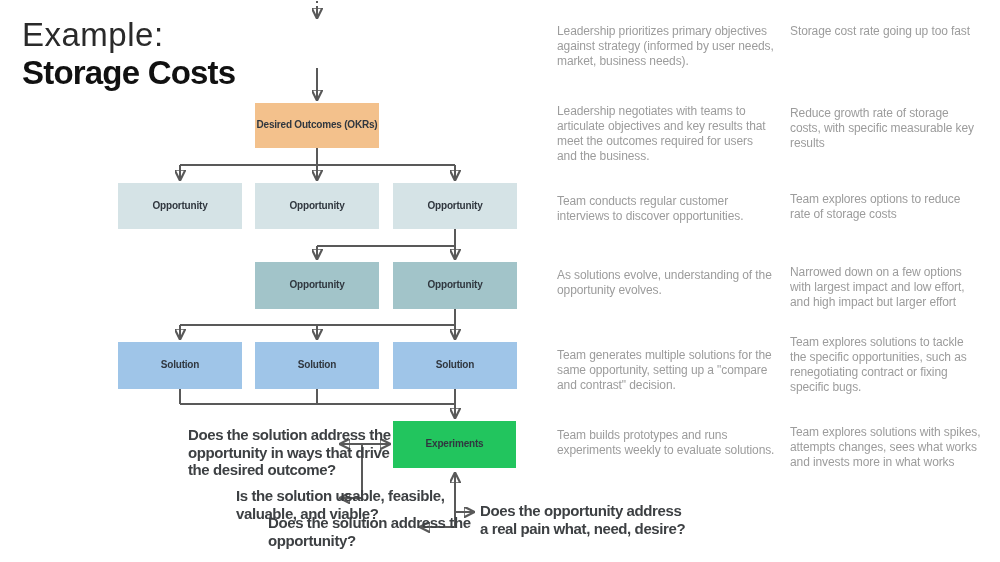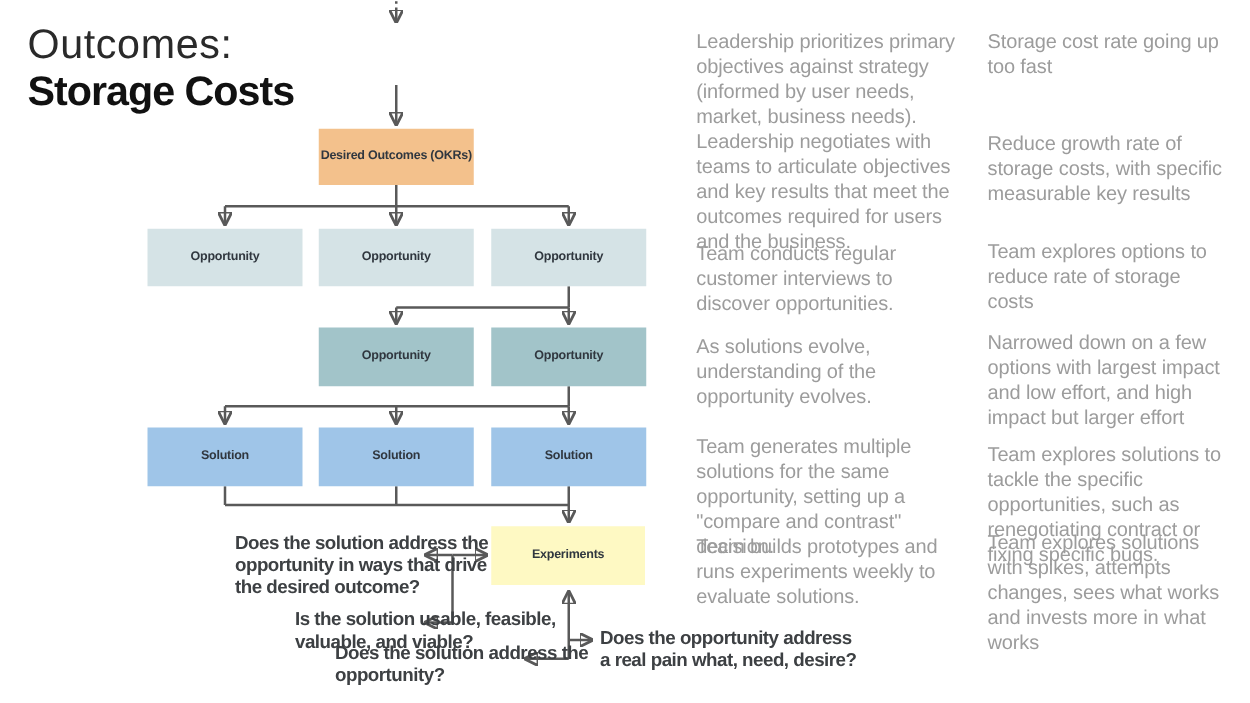--- a/index.html
+++ b/index.html
@@ -42,33 +42,33 @@
     letter-spacing: -0.2px;
     line-height: 1.25;
     color: #30373f;
     padding: 2px;
   }
   .box-leadership   { background: #fce5cd; }
   .box-okr          { background: #f3c18c; white-space: nowrap; }
   .box-opp1         { background: #d5e3e6; }
   .box-opp2         { background: #a2c4c9; }
   .box-solution     { background: #9fc5e8; }
-  .box-experiments  { background: #fef9c3; }
+  .box-experiments  { background: #22c55e; }
   .question {
     position: absolute;
     font-weight: 700;
     font-size: 15px;
     letter-spacing: -0.4px;
     line-height: 1.18;
     color: #3d4043;
     white-space: pre-line;
   }
   .note {
     position: absolute;
-    font-size: 16px;
+    font-size: 12px;
     font-weight: 400;
     letter-spacing: -0.1px;
     line-height: 1.25;
     color: #9c9c9c;
   }
   .col-process { left: 557px; width: 218px; }
   .col-example { left: 790px; width: 192px; }
   svg.connectors {
     position: absolute;
     left: 0; top: 0;
@@ -81,21 +81,21 @@
     fill: none;
   }
   svg.connectors path.dotted { stroke-dasharray: 2 3; }
 </style>
 </head>
 <body>
 
 <div class="canvas">
 
   <div class="title">
-    <div class="t1">Outcomes:</div>
+    <div class="t1">Example:</div>
     <div class="t2">Storage Costs</div>
   </div>
 
   <svg class="connectors" viewBox="0 0 1000 562">
     <defs>
       <marker id="arr" viewBox="0 0 10 10" refX="8.5" refY="5" markerWidth="5.5" markerHeight="5.5" orient="auto">
         <path d="M0,0 L10,5 L0,10 Z" fill="#595959" stroke="none"></path>
       </marker>
     </defs>
 
@@ -181,16 +181,16 @@
   <div class="note col-process" style="top:104px;">Leadership negotiates with teams to articulate objectives and key results that meet the outcomes required for users and the business.</div>
   <div class="note col-process" style="top:194px;">Team conducts regular customer interviews to discover opportunities.</div>
   <div class="note col-process" style="top:268px;">As solutions evolve, understanding of the opportunity evolves.</div>
   <div class="note col-process" style="top:348px;">Team generates multiple solutions for the same opportunity, setting up a "compare and contrast" decision.</div>
   <div class="note col-process" style="top:428px;">Team builds prototypes and runs experiments weekly to evaluate solutions.</div>
 
   <div class="note col-example" style="top:24px;">Storage cost rate going up too fast</div>
   <div class="note col-example" style="top:106px;">Reduce growth rate of storage costs, with specific measurable key results</div>
   <div class="note col-example" style="top:192px;">Team explores options to reduce rate of storage costs</div>
   <div class="note col-example" style="top:265px;">Narrowed down on a few options with largest impact and low effort, and high impact but larger effort</div>
-  <div class="note col-example" style="top:355px;">Team explores solutions to tackle the specific opportunities, such as renegotiating contract or fixing specific bugs.</div>
+  <div class="note col-example" style="top:335px;">Team explores solutions to tackle the specific opportunities, such as renegotiating contract or fixing specific bugs.</div>
   <div class="note col-example" style="top:425px;">Team explores solutions with spikes, attempts changes, sees what works and invests more in what works</div>
 
 </div>
 
 </body></html>

